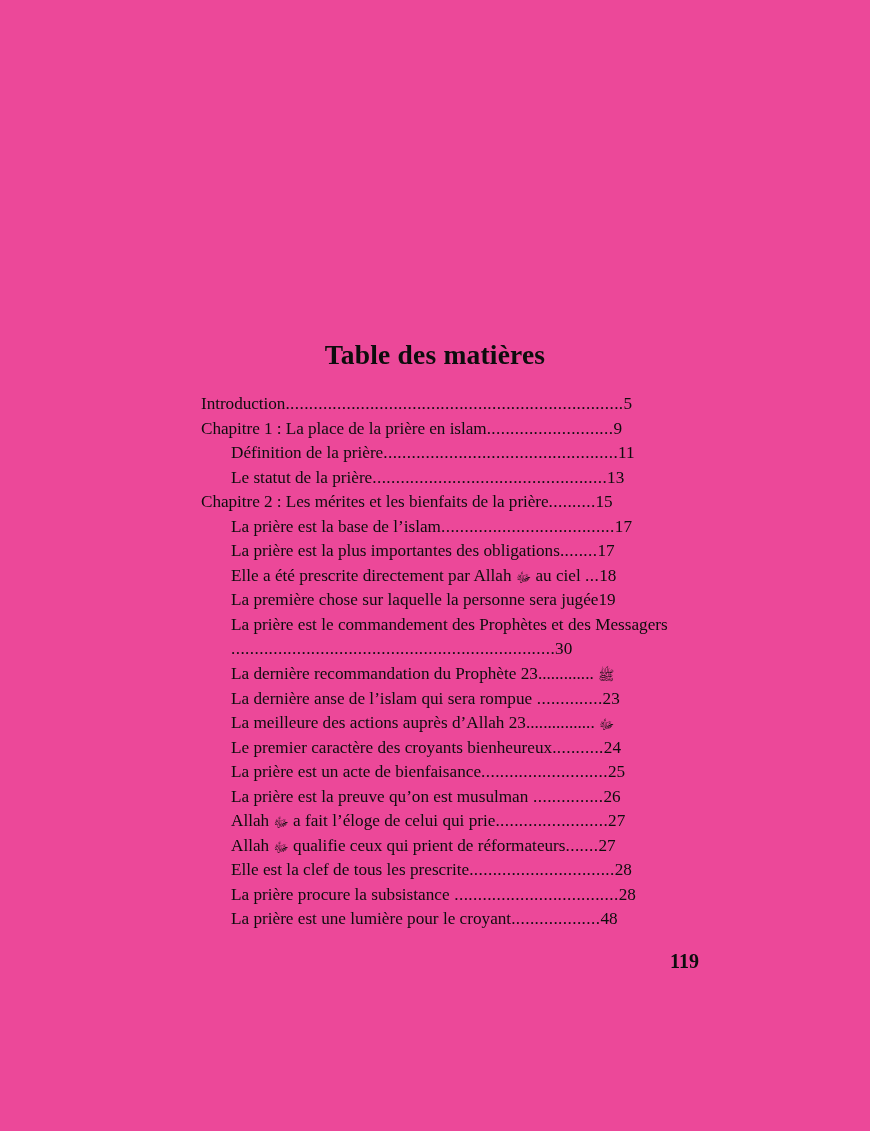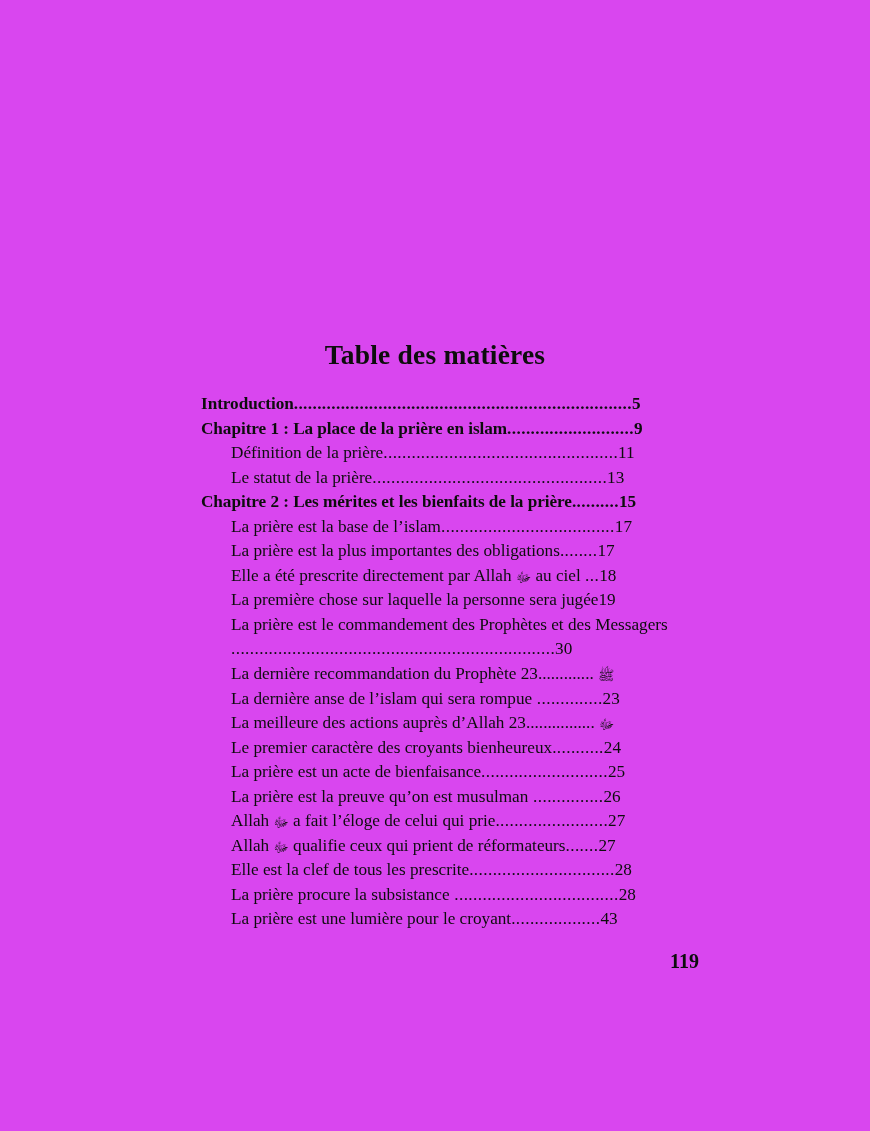--- a/index.html
+++ b/index.html
@@ -5,21 +5,21 @@
 <style>
   html, body {
     margin: 0;
     padding: 0;
     background: #ffffff;
   }
   .page {
     position: relative;
     width: 870px;
     height: 1131px;
-    background: #d946ef;
+    background: #ec4899;
     margin: 0 auto;
     overflow: hidden;
     font-family: "Liberation Serif", "DejaVu Serif", serif;
     color: #0d0d0d;
     -webkit-font-smoothing: antialiased;
   }
 
   
   .toc-title {
     position: absolute;
@@ -45,21 +45,21 @@
     position: relative;
     font-size: 17.2px;
     line-height: 24.55px;
     text-align: left;
     margin: 0;
     padding: 0;
     white-space: normal;
   }
 
   .toc-entry.level-1 {
-    font-weight: bold;
+    font-weight: normal;
     margin-left: 0;
     letter-spacing: -0.05px;
   }
 
   .toc-entry.level-2 {
     font-weight: normal;
     margin-left: 30px;
   }
 
   
@@ -116,18 +116,18 @@
       <div class="toc-entry level-2"><span class="entry-text">La dernière recommandation du Prophète </span><span class="honorific">ﷺ</span><span class="entry-text"> </span><span class="leader">.............</span><span class="pageno">23</span></div>
       <div class="toc-entry level-2"><span class="entry-text">La dernière anse de l’islam qui sera rompue</span><span class="leader"> ..............</span><span class="pageno">23</span></div>
       <div class="toc-entry level-2"><span class="entry-text">La meilleure des actions auprès d’Allah </span><span class="honorific">ﷻ</span><span class="entry-text">  </span><span class="leader">................</span><span class="pageno">23</span></div>
       <div class="toc-entry level-2"><span class="entry-text">Le premier caractère des croyants bienheureux</span><span class="leader">...........</span><span class="pageno">24</span></div>
       <div class="toc-entry level-2"><span class="entry-text">La prière est un acte de bienfaisance</span><span class="leader">...........................</span><span class="pageno">25</span></div>
       <div class="toc-entry level-2"><span class="entry-text">La prière est la preuve qu’on est musulman</span><span class="leader"> ...............</span><span class="pageno">26</span></div>
       <div class="toc-entry level-2"><span class="entry-text">Allah </span><span class="honorific">ﷻ</span><span class="entry-text"> a fait l’éloge de celui qui prie</span><span class="leader">........................</span><span class="pageno">27</span></div>
       <div class="toc-entry level-2"><span class="entry-text">Allah </span><span class="honorific">ﷻ</span><span class="entry-text"> qualifie ceux qui prient de réformateurs</span><span class="leader">.......</span><span class="pageno">27</span></div>
       <div class="toc-entry level-2"><span class="entry-text">Elle est la clef de tous les prescrite</span><span class="leader">...............................</span><span class="pageno">28</span></div>
       <div class="toc-entry level-2"><span class="entry-text">La prière procure la subsistance</span><span class="leader"> ...................................</span><span class="pageno">28</span></div>
-      <div class="toc-entry level-2"><span class="entry-text">La prière est une lumière pour le croyant</span><span class="leader">...................</span><span class="pageno">43</span></div>
+      <div class="toc-entry level-2"><span class="entry-text">La prière est une lumière pour le croyant</span><span class="leader">...................</span><span class="pageno">48</span></div>
     </div>
 
   <div class="folio">119</div>
 
 </div>
 
 </body></html>

